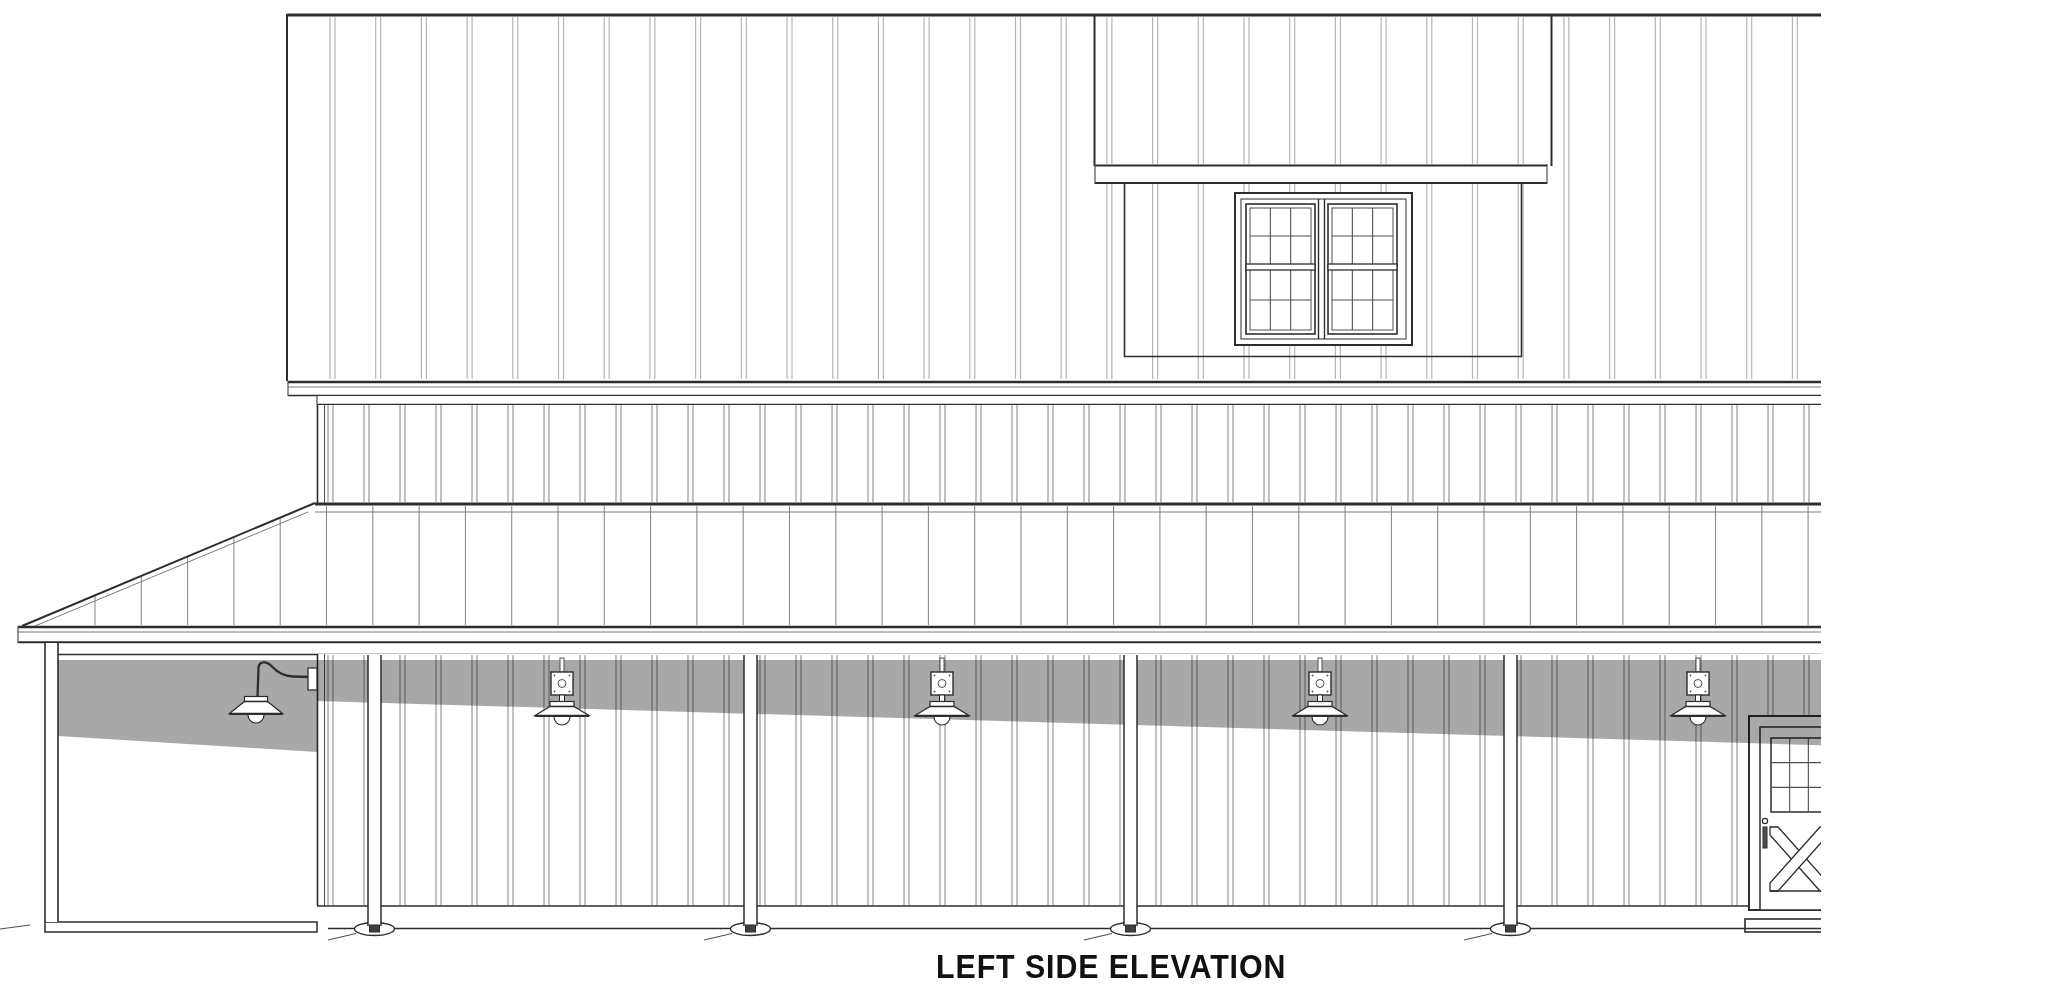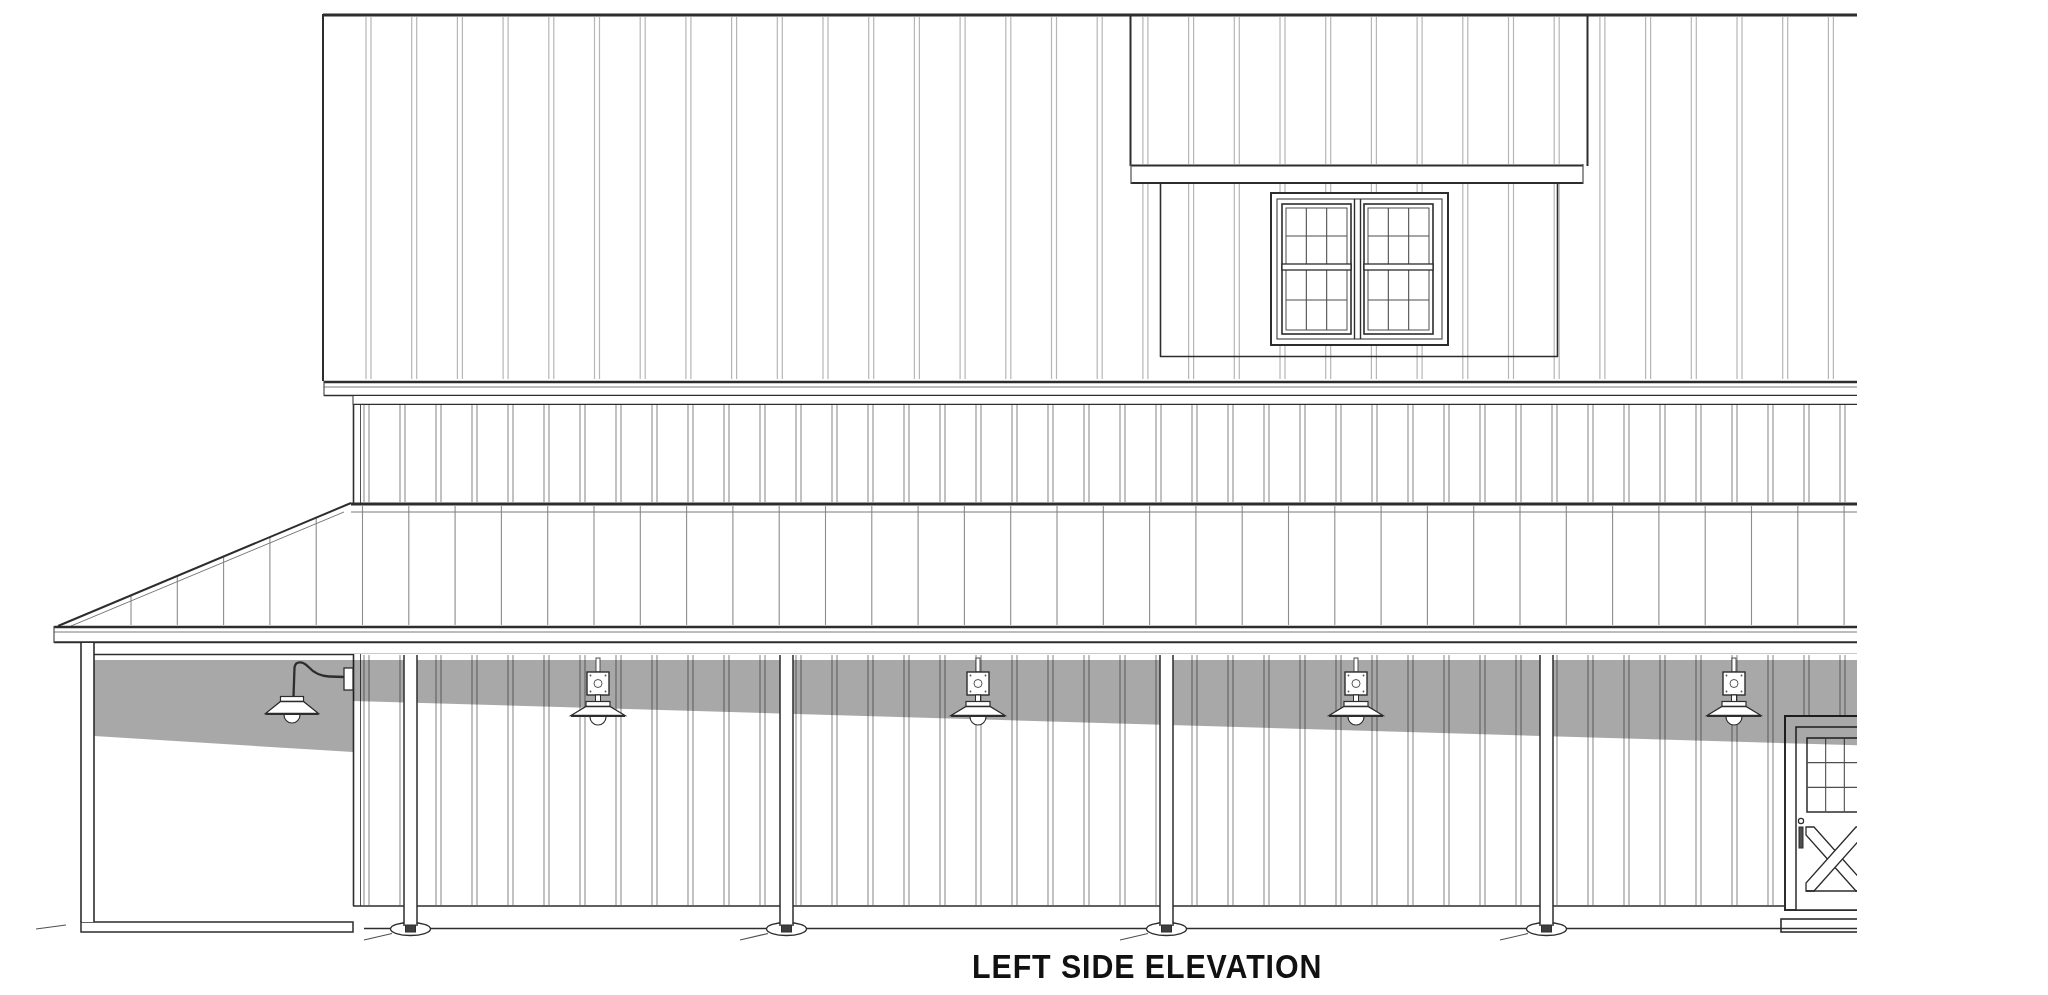--- a/index.html
+++ b/index.html
@@ -1,17 +1,17 @@
 <!DOCTYPE html>
 <html><head>
 <meta charset="utf-8">
 <style>
   html,body{margin:0;padding:0;background:#ffffff;}
   #stage{position:relative;width:1821px;height:995px;background:#737373;overflow:hidden;
-         font-family:"Liberation Sans", sans-serif;margin-left:36px;}
+         font-family:"Liberation Sans", sans-serif;}
   #drawing{position:absolute;left:0;top:0;}
   .caption{position:absolute;left:936px;top:948px;color:#111;
            font-size:33px;font-weight:700;letter-spacing:1px;white-space:nowrap;
            transform:scaleX(.92);transform-origin:left top;
            font-family:"Liberation Sans", sans-serif;}
 </style>
 </head>
 <body>
 
 <div id="stage">

